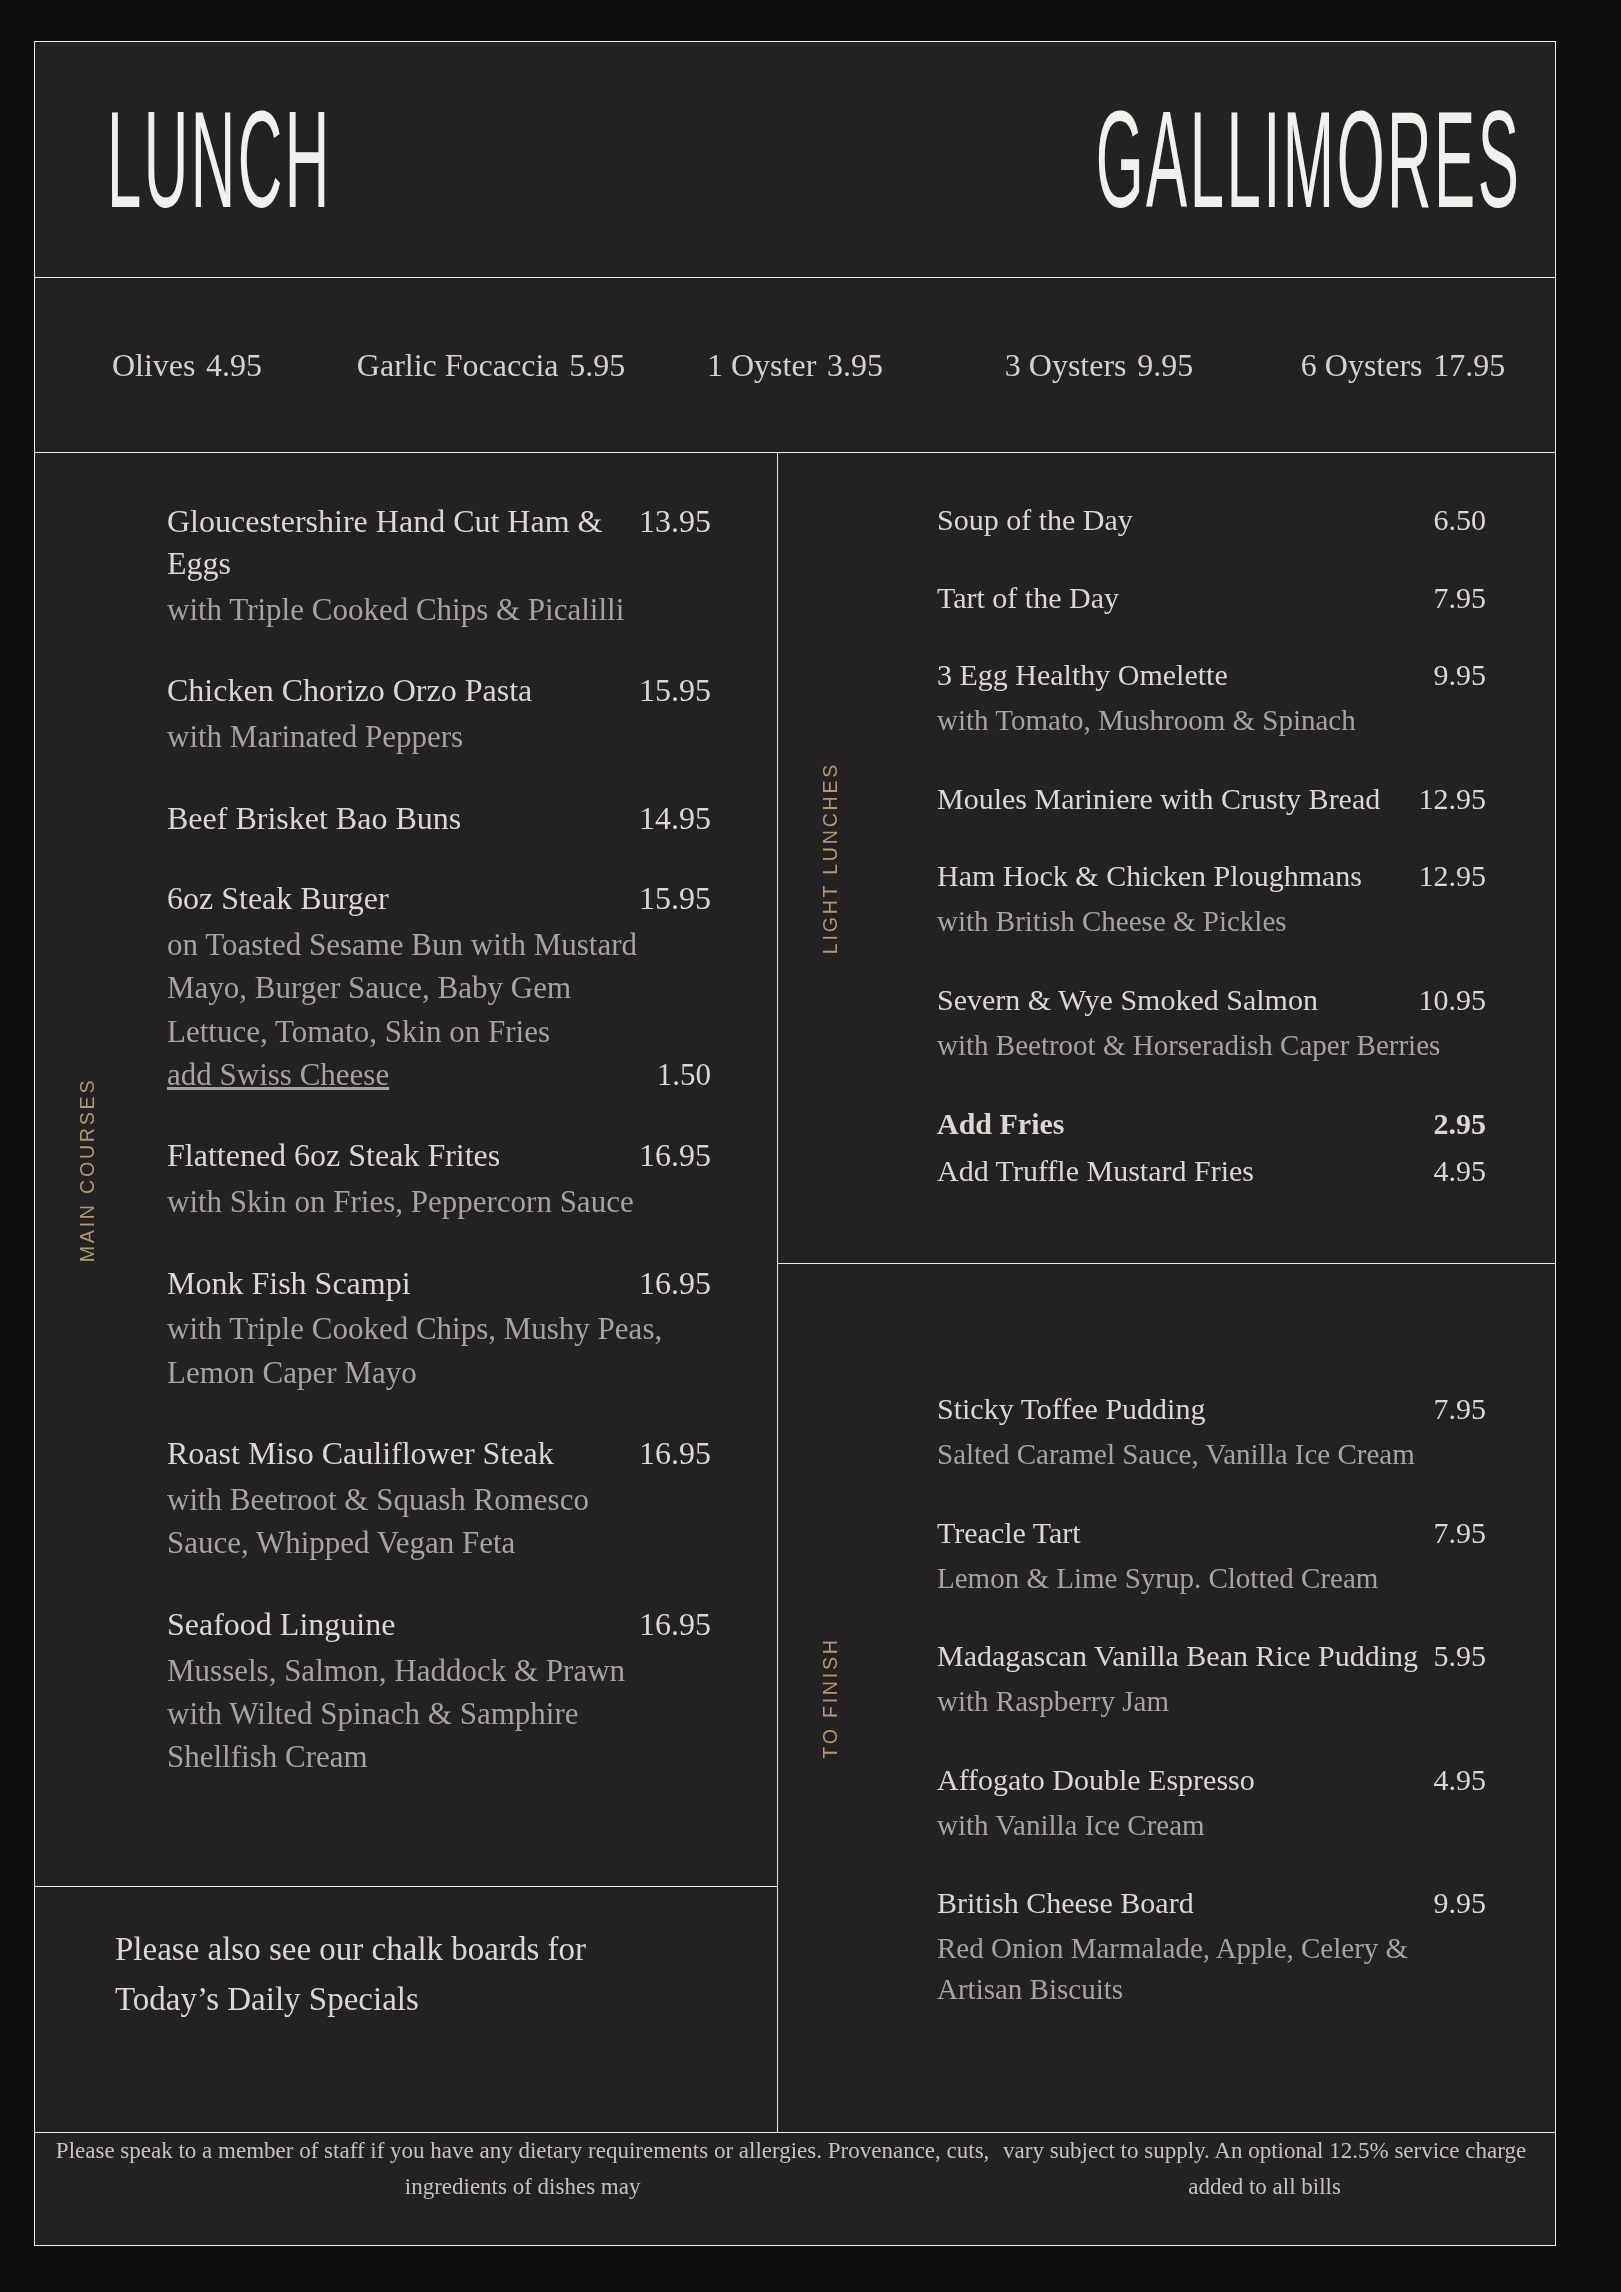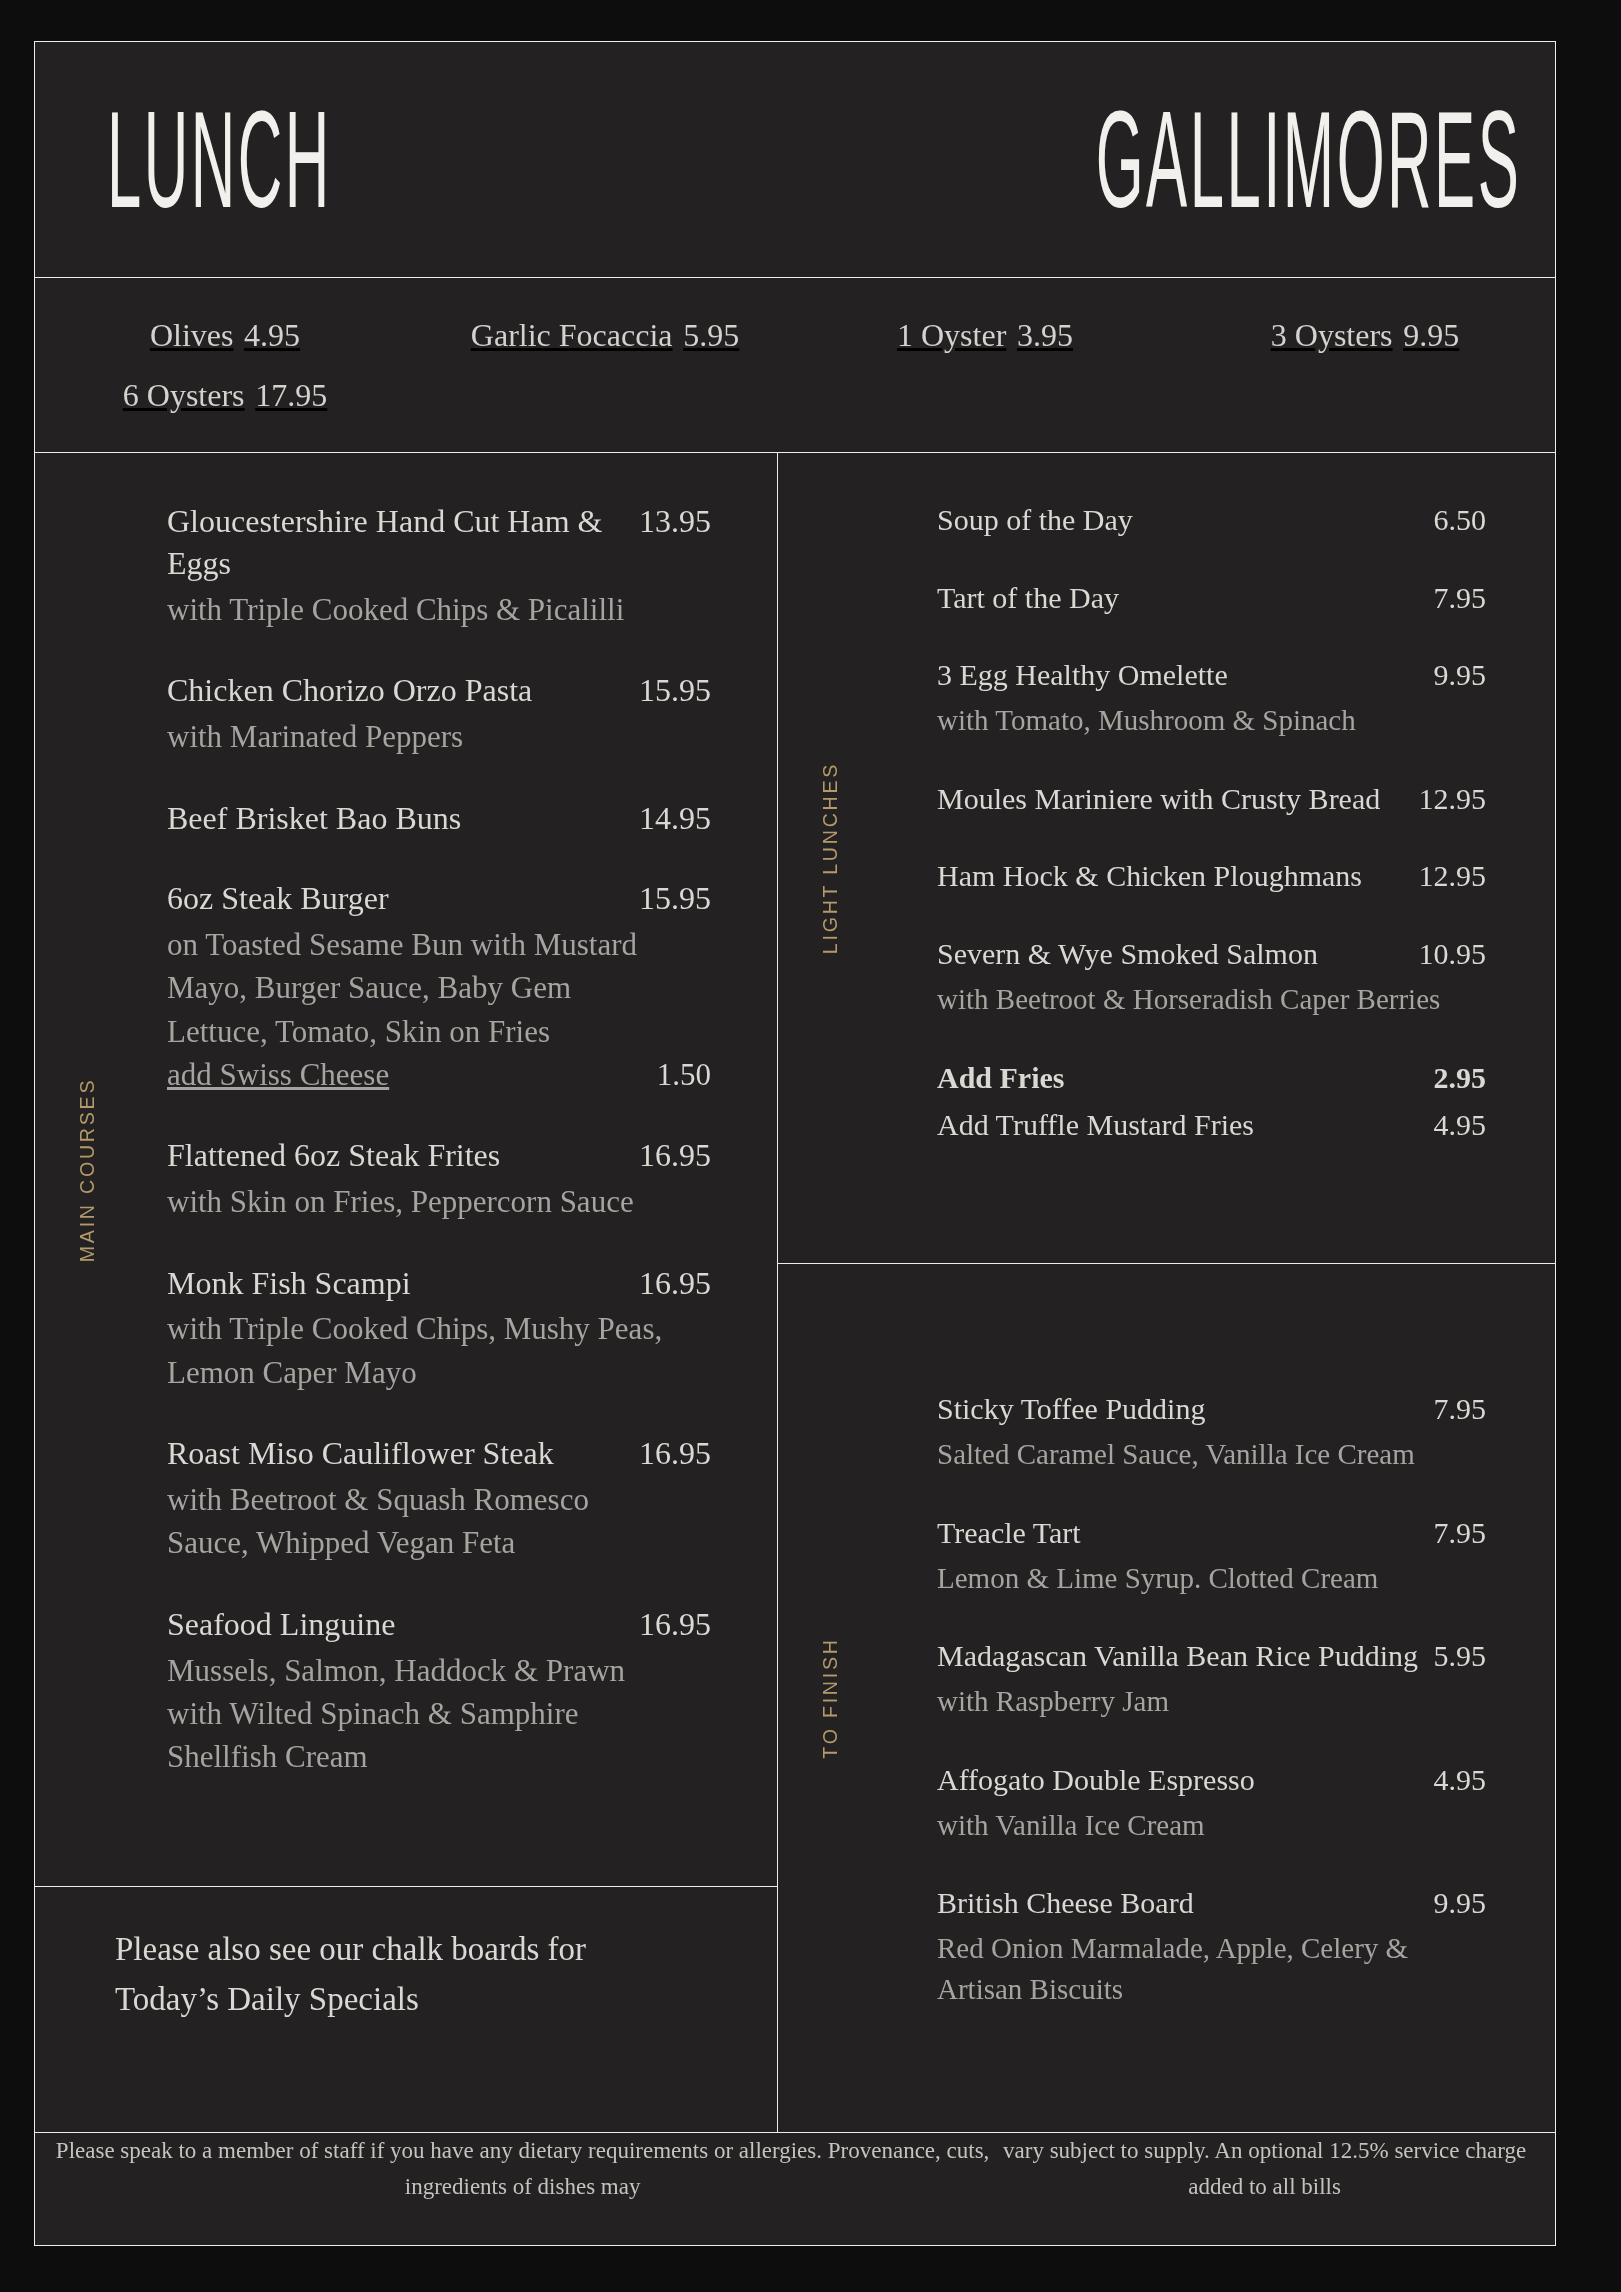--- a/index.html
+++ b/index.html
@@ -11,21 +11,21 @@
   
   .header{height:236px;flex:none;box-sizing:border-box;border-bottom:1.8px solid #efedeb;
           display:flex;align-items:center;justify-content:space-between;padding:0 72px;}
   .title{font-family:"Liberation Sans", sans-serif;font-size:134px;line-height:1;color:#f2f0ed;
          white-space:nowrap;letter-spacing:5.4px;}
   .title-left{transform:scale(0.46,1.02);transform-origin:left center;}
   .title-right{transform:scale(0.46,1.02);transform-origin:right center;}
 
   
   .starters{height:175px;flex:none;box-sizing:border-box;border-bottom:1.8px solid #efedeb;
-            display:grid;grid-template-columns:1fr 1fr 1fr 1fr;align-content:center;row-gap:23px;text-decoration:underline;}
+            display:grid;grid-template-columns:1fr 1fr 1fr 1fr 1fr;align-content:center;row-gap:23px;}
   .starter{ text-align:center;font-size:32px;color:#d5d2cd;}
   .starter .sp{margin-left:10.7px;}
 
   
   .main{flex:1;display:flex;min-height:0;}
   .col-left{width:743px;flex:none;box-sizing:border-box;border-right:1.8px solid #efedeb;
             display:flex;flex-direction:column;}
   .col-right{flex:1;display:flex;flex-direction:column;}
 
   .items-area{height:1434px;flex:none;box-sizing:border-box;border-bottom:1.8px solid #efedeb;
@@ -193,20 +193,21 @@
       <span class="item-name">Moules Mariniere with Crusty Bread</span>
       <span class="item-price">12.95</span>
     </div>
 
   </div>
               <div class="item">
     <div class="item-head">
       <span class="item-name">Ham Hock &amp; Chicken Ploughmans</span>
       <span class="item-price">12.95</span>
     </div>
+    <div class="item-desc">with British Cheese &amp; Pickles</div>
 
   </div>
               <div class="item">
     <div class="item-head">
       <span class="item-name">Severn &amp; Wye Smoked Salmon</span>
       <span class="item-price">10.95</span>
     </div>
     <div class="item-desc">with Beetroot &amp; Horseradish Caper Berries</div>
 
   </div>

